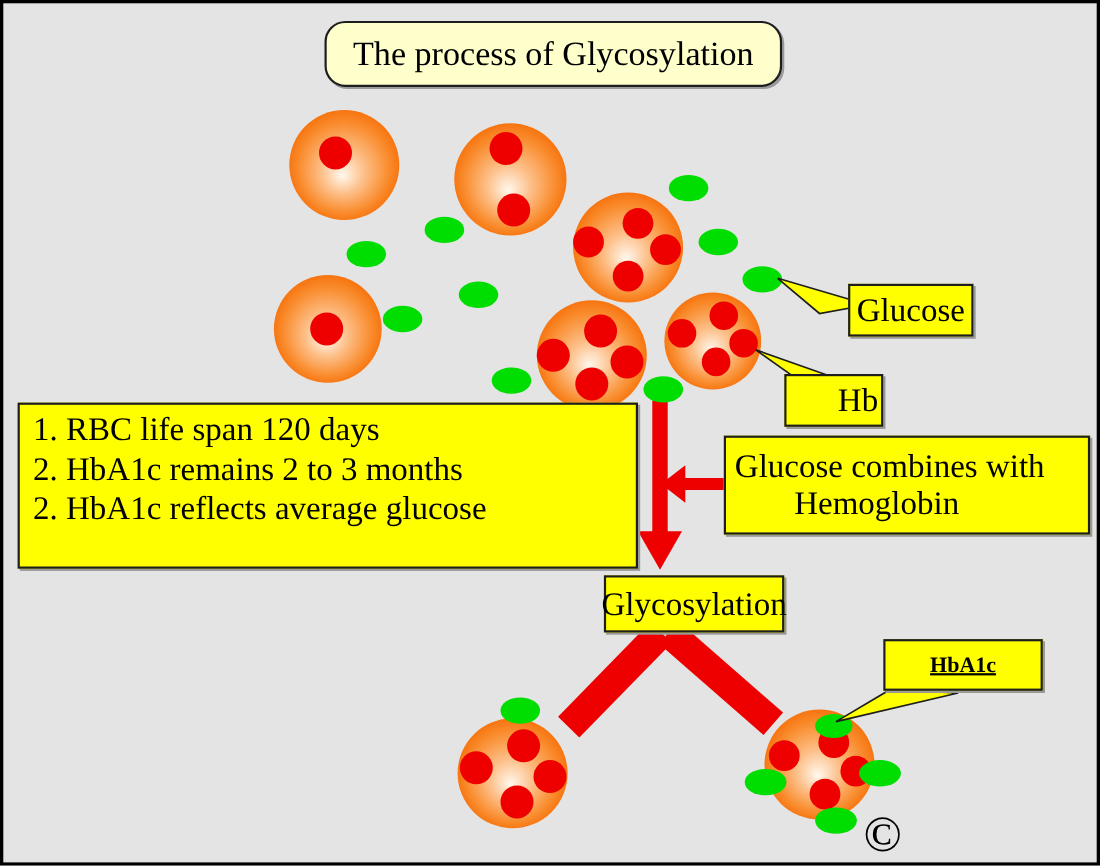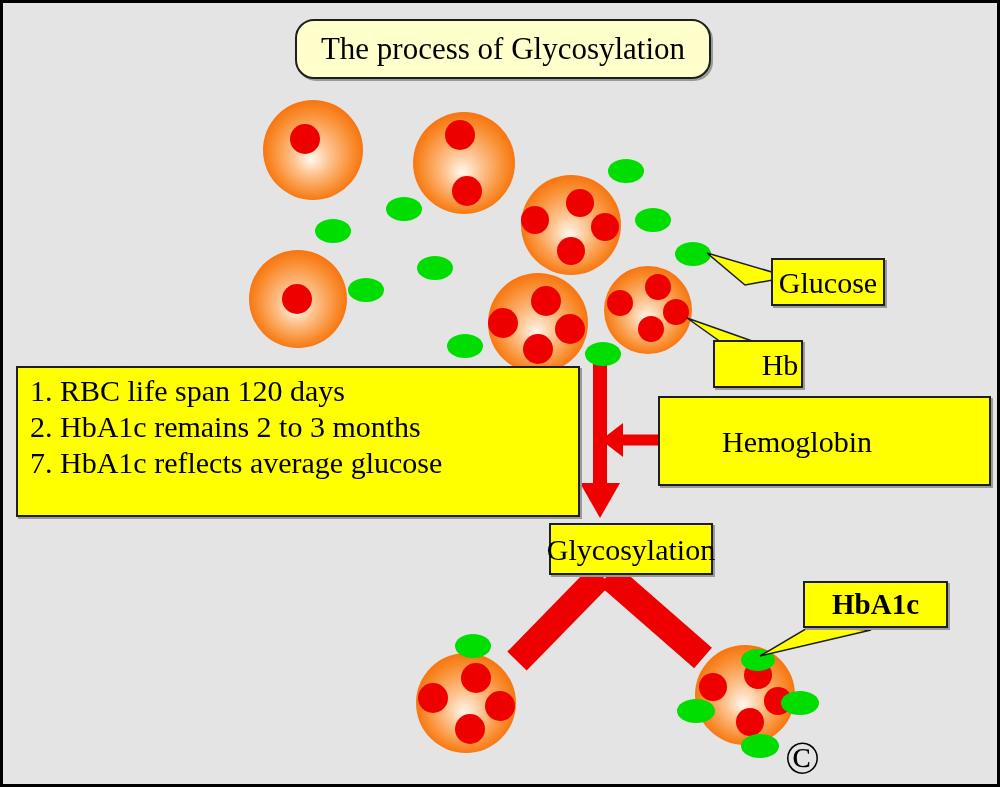--- a/index.html
+++ b/index.html
@@ -24,21 +24,21 @@
   .info-box div{line-height:36px;}
   .glucose-box{left:732px;top:255px;width:114px;height:48px;margin-left:36px;}
   .hb-box{left:710px;top:337px;width:90px;height:48px;padding-left:44px;}
   .combine-box{
     left:655px;top:393px;width:333px;height:90px;
     flex-direction:column;align-items:flex-start;justify-content:center;
     padding-left:8px;
   }
   .combine-box .line2{margin-left:54px;}
   .glyco-box{left:498px;top:520px;width:164px;height:52px;margin-left:48px;}
-  .hba1c-box{left:800px;top:578px;width:145px;height:47px;font-weight:bold;font-size:29px;}
+  .hba1c-box{left:800px;top:578px;width:145px;height:47px;font-weight:bold;font-size:20px;text-decoration:underline;}
   .copyright{
     position:absolute;left:782px;top:733px;display:flex;align-items:center;
     font-size:32px;color:#000;
   }
   .copyright .csym{font-size:46px;line-height:46px;margin-right:1px;}
 </style>
 </head>
 <body>
 
 <div class="frame">
@@ -109,32 +109,33 @@
       <polygon points="757,653 806,624 868,627" fill="#ffff00" stroke="#1e1e1e" stroke-width="1.5"></polygon>
     </svg>
 
   <div class="box title-box">
     <span>The process of Glycosylation</span>
   </div>
 
   <div class="box info-box">
     <div>1. RBC life span 120 days</div>
     <div>2. HbA1c remains 2 to 3 months</div>
-    <div>7. HbA1c reflects average glucose</div>
+    <div>2. HbA1c reflects average glucose</div>
   </div>
 
   <div class="box glucose-box">
     <span>Glucose</span>
   </div>
 
   <div class="box hb-box">
     <span>Hb</span>
   </div>
 
   <div class="box combine-box">
+    <div class="line1">Glucose combines with</div>
     <div class="line2">Hemoglobin</div>
   </div>
 
   <div class="box glyco-box">
     <span>Glycosylation</span>
   </div>
 
   <div class="box hba1c-box">
     <span>HbA1c</span>
   </div>

